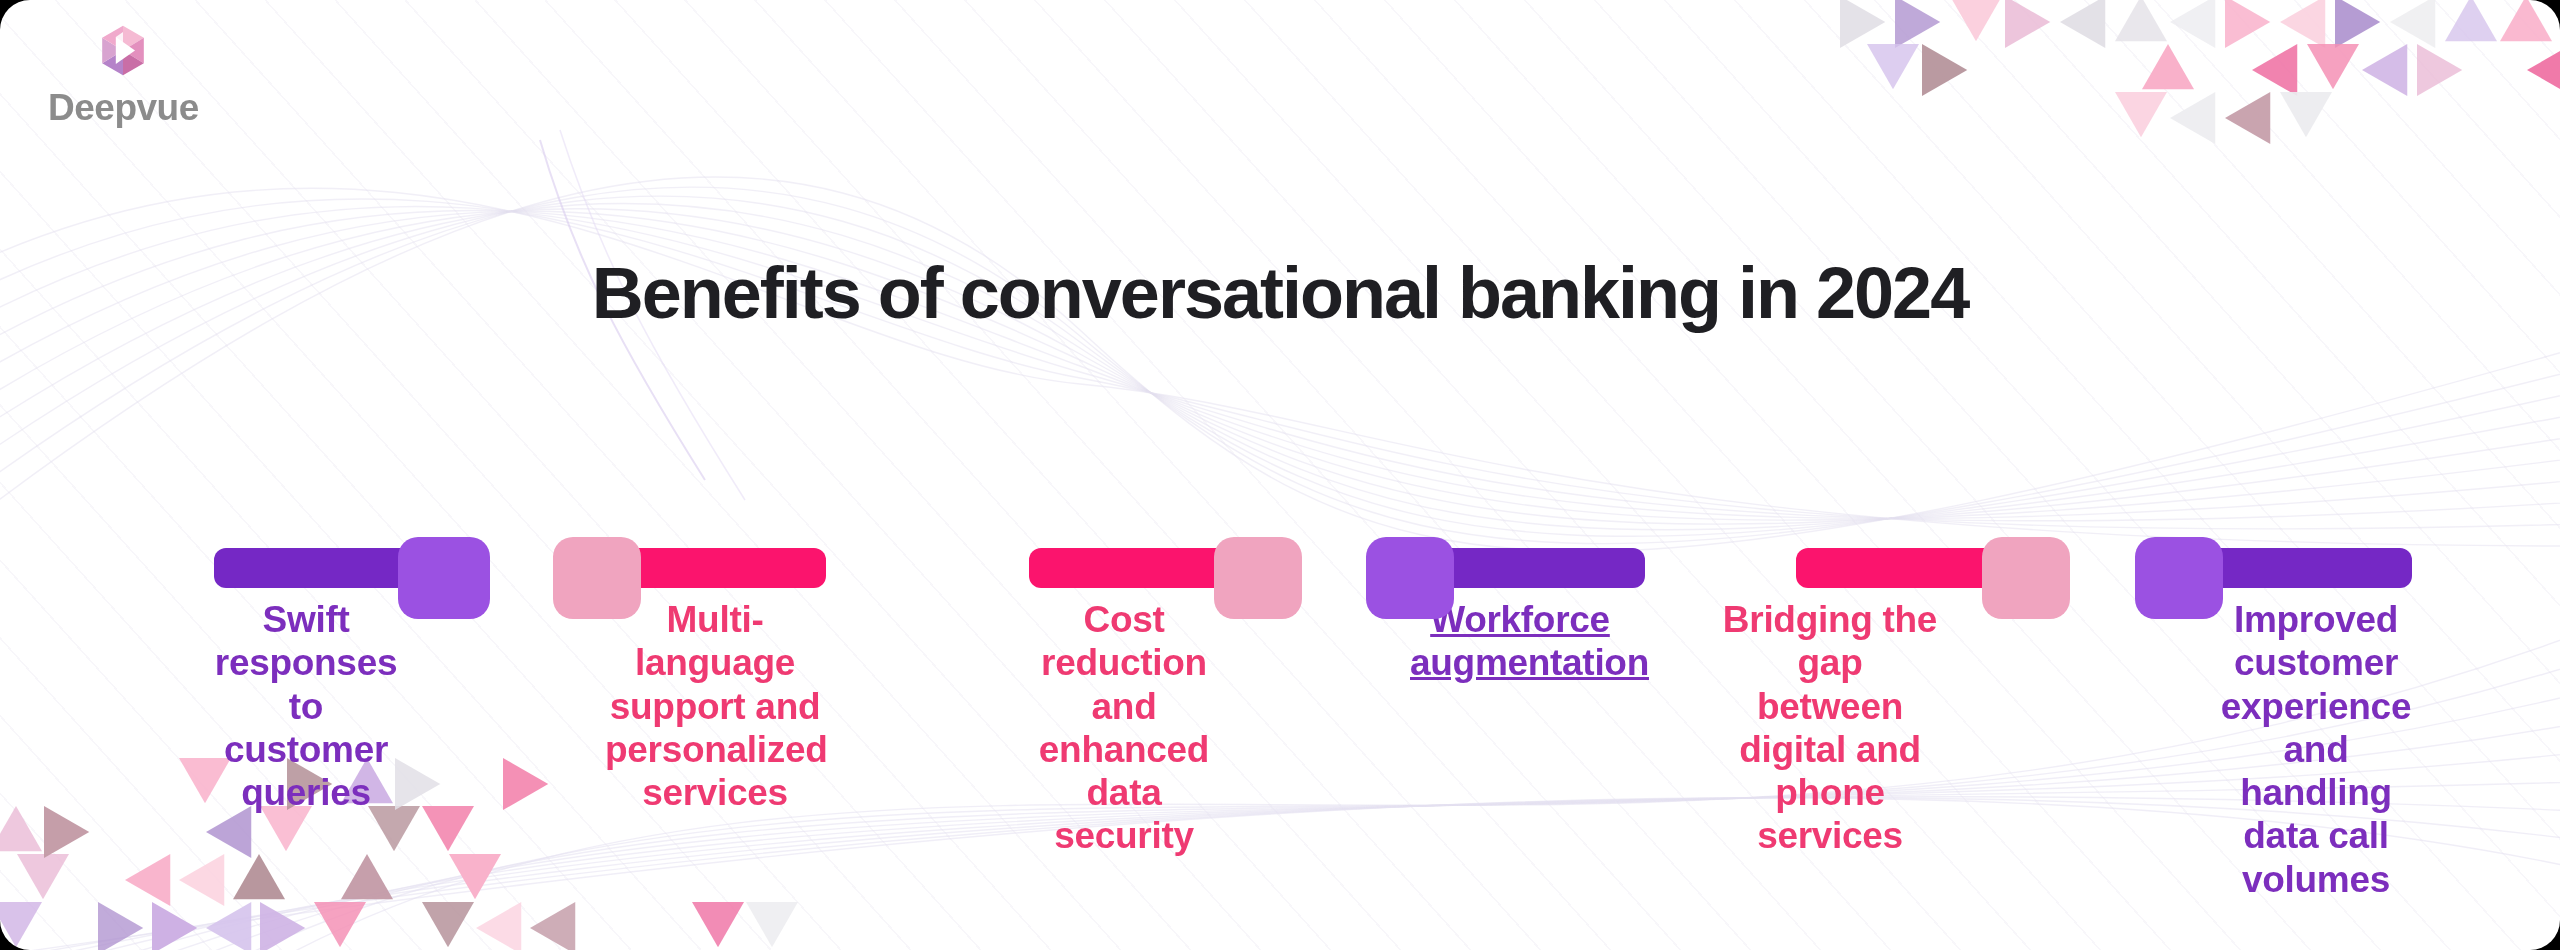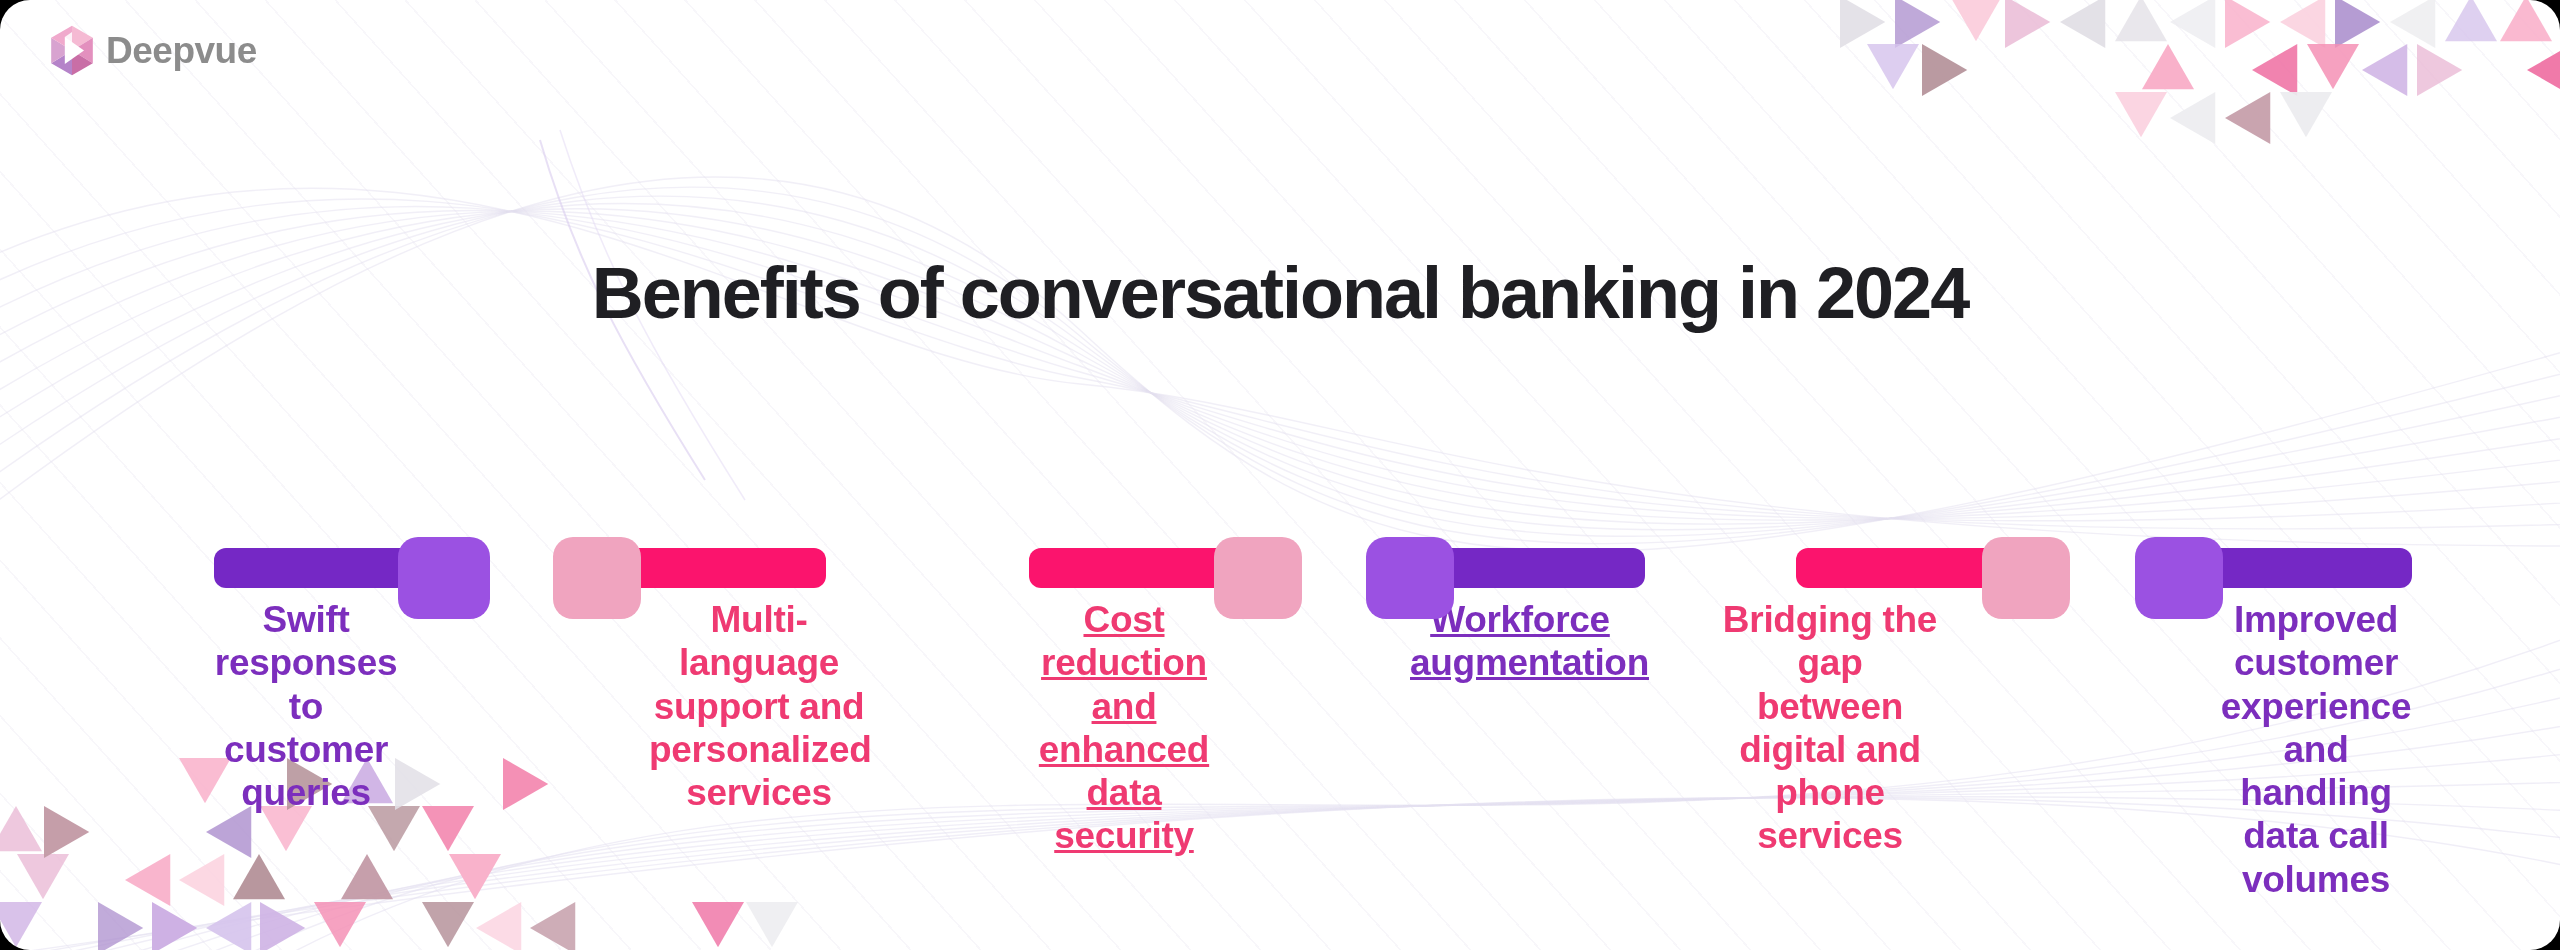--- a/index.html
+++ b/index.html
@@ -13,21 +13,21 @@
     position:absolute;inset:0;z-index:0;pointer-events:none;
     background:repeating-linear-gradient(48deg,
       rgba(125,105,170,0.055) 0px, rgba(125,105,170,0.055) 1.6px,
       transparent 1.6px, transparent 52px);
   }
   svg.waves{position:absolute;inset:0;z-index:0;pointer-events:none;}
   svg.mosaic{position:absolute;z-index:1;pointer-events:none;}
   .mosaic-tr{top:0;right:0;}
   .mosaic-bl{bottom:0;left:0;}
 
-  .brand{position:absolute;top:24px;left:48px;z-index:3;display:flex;align-items:center;gap:10px;}
+  .brand{position:absolute;top:24px;left:48px;z-index:3;display:flex;align-items:center;gap:10px;flex-direction:column;}
   .brand-icon{width:48px;height:53px;display:block;}
   .brand-text{font-size:37px;font-weight:700;color:#8c8c8c;letter-spacing:-0.5px;}
 
   .title{
     position:absolute;top:252px;left:0;width:100%;z-index:3;margin:0;
     text-align:center;font-size:72px;font-weight:800;color:#1f1f23;letter-spacing:-2px;
   }
 
   .items{position:absolute;inset:0;z-index:2;}
   .item .bar{position:absolute;top:548px;height:40px;border-radius:12px;}
@@ -38,22 +38,22 @@
     white-space:pre-line;
   }
   .purple .bar{background:var(--purple-bar);}
   .purple .square{background:var(--purple-square);}
   .purple .label{color:var(--purple-text);}
   .pink .bar{background:var(--pink-bar);}
   .pink .square{background:var(--pink-square);}
   .pink .label{color:var(--pink-text);}
 
   .i1 .bar{left:214px;width:272px;} .i1 .square{left:398px;width:92px;} .i1 .label{left:196px;width:220px;}
-  .i2 .square{left:553px;}          .i2 .bar{left:553px;width:273px;}   .i2 .label{left:649px;width:220px;}
-  .i3 .bar{left:1029px;width:272px;}.i3 .square{left:1214px;}           .i3 .label{left:1014px;width:220px;text-decoration:underline;}
+  .i2 .square{left:553px;}          .i2 .bar{left:553px;width:273px;}   .i2 .label{left:605px;width:220px;}
+  .i3 .bar{left:1029px;width:272px;}.i3 .square{left:1214px;}           .i3 .label{left:1014px;width:220px;}
   .i4 .square{left:1366px;}         .i4 .bar{left:1366px;width:279px;}  .i4 .label{left:1410px;width:220px;text-decoration:underline;}
   .i5 .bar{left:1796px;width:273px;}.i5 .square{left:1982px;}           .i5 .label{left:1720px;width:220px;}
   .i6 .square{left:2135px;}         .i6 .bar{left:2135px;width:277px;}  .i6 .label{left:2206px;width:220px;}
 </style>
 </head>
 <body>
 
 <div class="canvas" style="--purple-bar: #7528C5; --purple-square: #9B51E2; --purple-text: #7C2EBD; --pink-bar: #FB146D; --pink-square: #F0A4BF; --pink-text: #EF3A72;">
   <div class="hatch"></div>
   <svg class="waves" width="2560" height="950" viewBox="0 0 2560 950" id="waves-svg">

